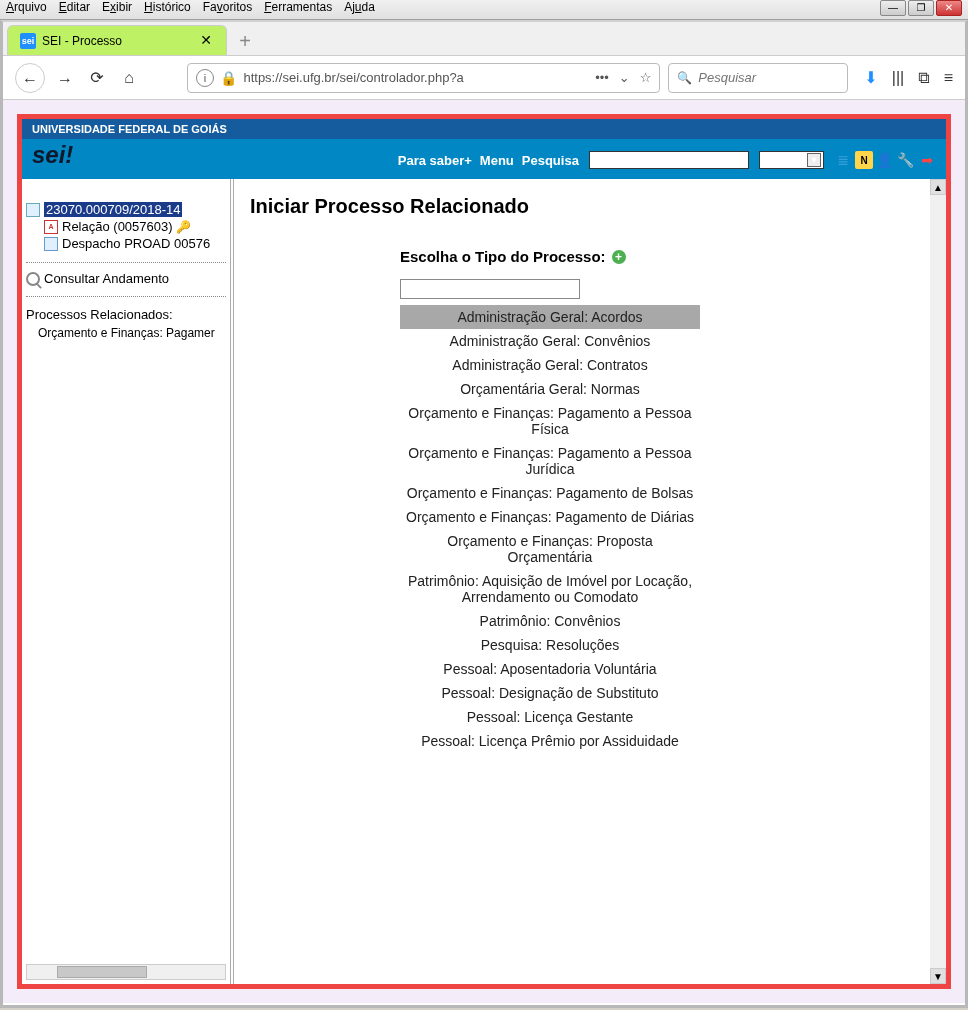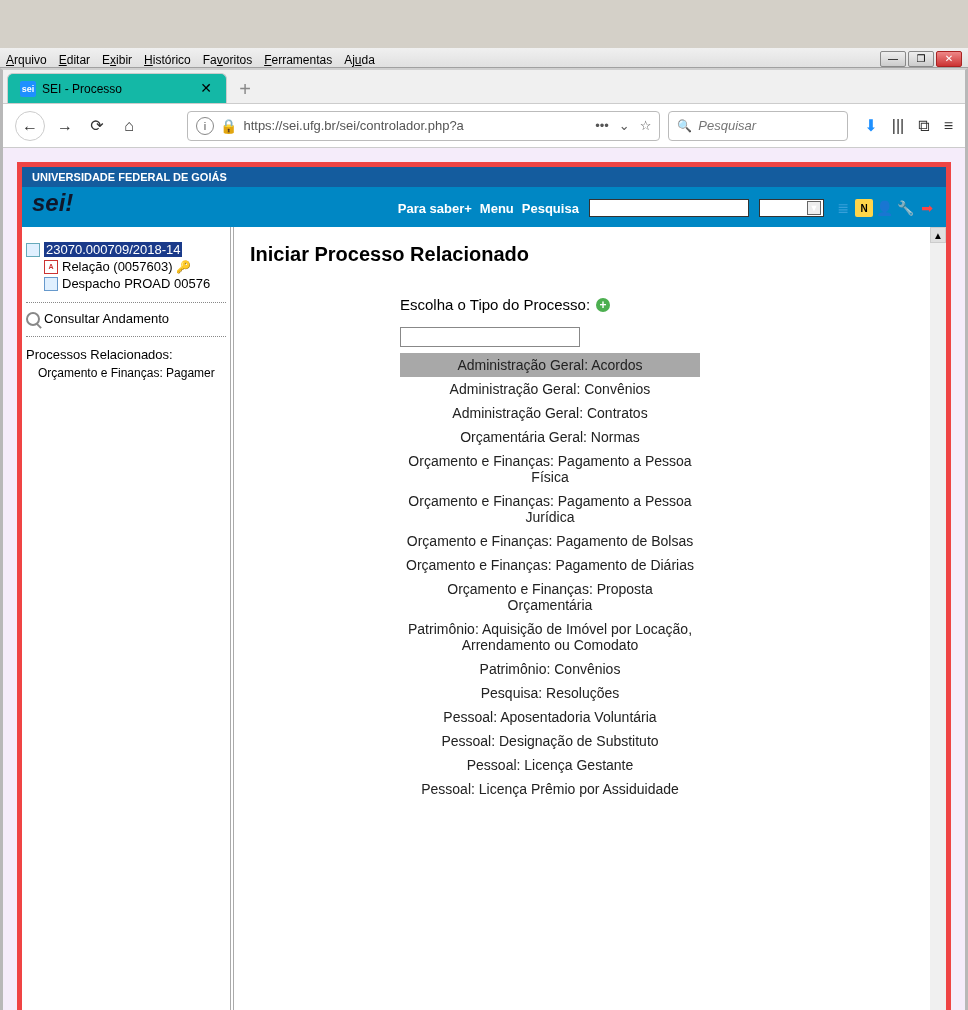--- a/index.html
+++ b/index.html
@@ -10,26 +10,25 @@
     width: 968px;
     height: 1010px;
     overflow: hidden;
   }
   
   .os-menu {
     height: 20px;
     background: linear-gradient(#f0f0f0, #e0e0e0);
     border-bottom: 1px solid #a0a0a0;
     display: flex;
-    align-items: flex-end;
+    align-items: flex-start;
     padding: 0 6px;
     font-size: 12px;
     position: relative;
     width: 100%;
-    margin-top: 48px;
   }
   .os-menu .item { margin-right: 12px; cursor: default; }
   .os-menu .item u { text-decoration: underline; }
   .win-controls { margin-left: auto; display: flex; gap: 2px; }
   .win-btn {
     width: 26px; height: 16px;
     background: linear-gradient(#eee,#ccc);
     border: 1px solid #888;
     border-radius: 2px;
     font-size: 10px;
@@ -54,21 +53,21 @@
     border-bottom: 1px solid #ccc;
   }
   .tab {
     display: flex; align-items: center;
     height: 30px;
     padding: 0 12px;
     border: 1px solid #ccc;
     border-bottom: none;
     border-top-left-radius: 6px;
     border-top-right-radius: 6px;
-    background: #14b8a6;
+    background: #bef264;
     margin-left: 4px;
     min-width: 220px;
     justify-content: space-between;
     font-size: 12px;
   }
   .tab .tab-left { display:flex; align-items:center; gap:6px;}
   .tab-favicon { width:16px; height:16px; background:#1e90ff; color:#fff; font-size:9px; font-weight:bold; display:flex; align-items:center; justify-content:center; border-radius:2px;}
   .tab-close { width:16px; height:16px; font-size:14px; text-align:center; line-height:14px; cursor:pointer; }
   .new-tab { width:28px; height:28px; margin-left:4px; text-align:center; line-height:28px; font-size:20px; color:#888; cursor:pointer;}
   
@@ -166,21 +165,21 @@
   .tico.blue{ color:#37a0da;}
   .tico.yellow{ background:#ffd54a; color:#000; font-weight:bold; font-size:10px;}
   .tico.red{ color:#f44;}
   .tico.orange{ color:#f90;}
   .tico.user{ color:#5b8;}
   
   .app-body { flex:1; display:flex; overflow:hidden; background:#fff;}
   .sidebar {
     width: 212px;
     border-right: 4px double #aaa;
-    padding: 14px 4px;
+    padding: 22px 4px;
     font-size:13px;
     overflow-x:auto;
     overflow-y:hidden;
     position:relative;
   }
   .tree-line { display:flex; align-items:center; gap:4px; padding:1px 0; white-space:nowrap;}
   .tree-line.indent1 { padding-left:18px;}
   .ico-doc { width:14px; height:14px; background:#e0f0ff; border:1px solid #6ab; font-size:8px; text-align:center; line-height:12px;}
   .ico-pdf { width:14px; height:14px; background:#fff; border:1px solid #c33; font-size:7px; color:#c33; text-align:center; line-height:12px; font-weight:bold;}
   .ico-file { width:14px; height:14px; background:#e0f0ff; border:1px solid #69c;}
@@ -193,21 +192,21 @@
   .related-title { font-size:13px; margin-top:10px;}
   .related-item { font-size:12px; padding-left:12px; margin-top:4px; white-space:nowrap;}
   .sb-scroll { position:absolute; bottom:4px; left:4px; right:4px; height:16px; background:#f0f0f0; border:1px solid #ccc;}
   .sb-thumb { position:absolute; left:30px; width:90px; top:1px; bottom:1px; background:#c8c8c8; border:1px solid #aaa;}
   
   .main {
     flex:1; position:relative; overflow:auto; padding:16px;
   }
   .page-title { font-size:20px; font-weight:bold; margin-bottom:30px;}
   .choose-row { display:flex; align-items:center; gap:6px; margin-left:150px;}
-  .choose-label { font-size:15px; font-weight:normal;}
+  .choose-label { font-size:15px; font-weight:bold;}
   .plus { width:14px; height:14px; border-radius:50%; background:#4caf50; color:#fff; font-size:12px; font-weight:bold; text-align:center; line-height:14px; cursor:pointer;}
   .type-filter { margin-top:14px; margin-left:150px;}
   .type-filter input { width:180px; height:20px; border:1px solid #888; font-size:13px; padding:0 3px;}
   .type-list { margin-top:6px; margin-left:150px; width:300px;}
   .type-item { padding:4px 6px; font-size:14px; color:#222; cursor:pointer;text-align:center;}
   .type-item.hl { background:#a8a8a8;}
   .vscroll { position:absolute; right:0; top:0; bottom:0; width:16px; background:#f0f0f0; }
   .vscroll .up, .vscroll .dn { height:16px; background:#e0e0e0; text-align:center; font-size:10px; line-height:16px; border:1px solid #ccc;}
   .vscroll .dn { position:absolute; bottom:0; left:0; right:0;}
 </style>

